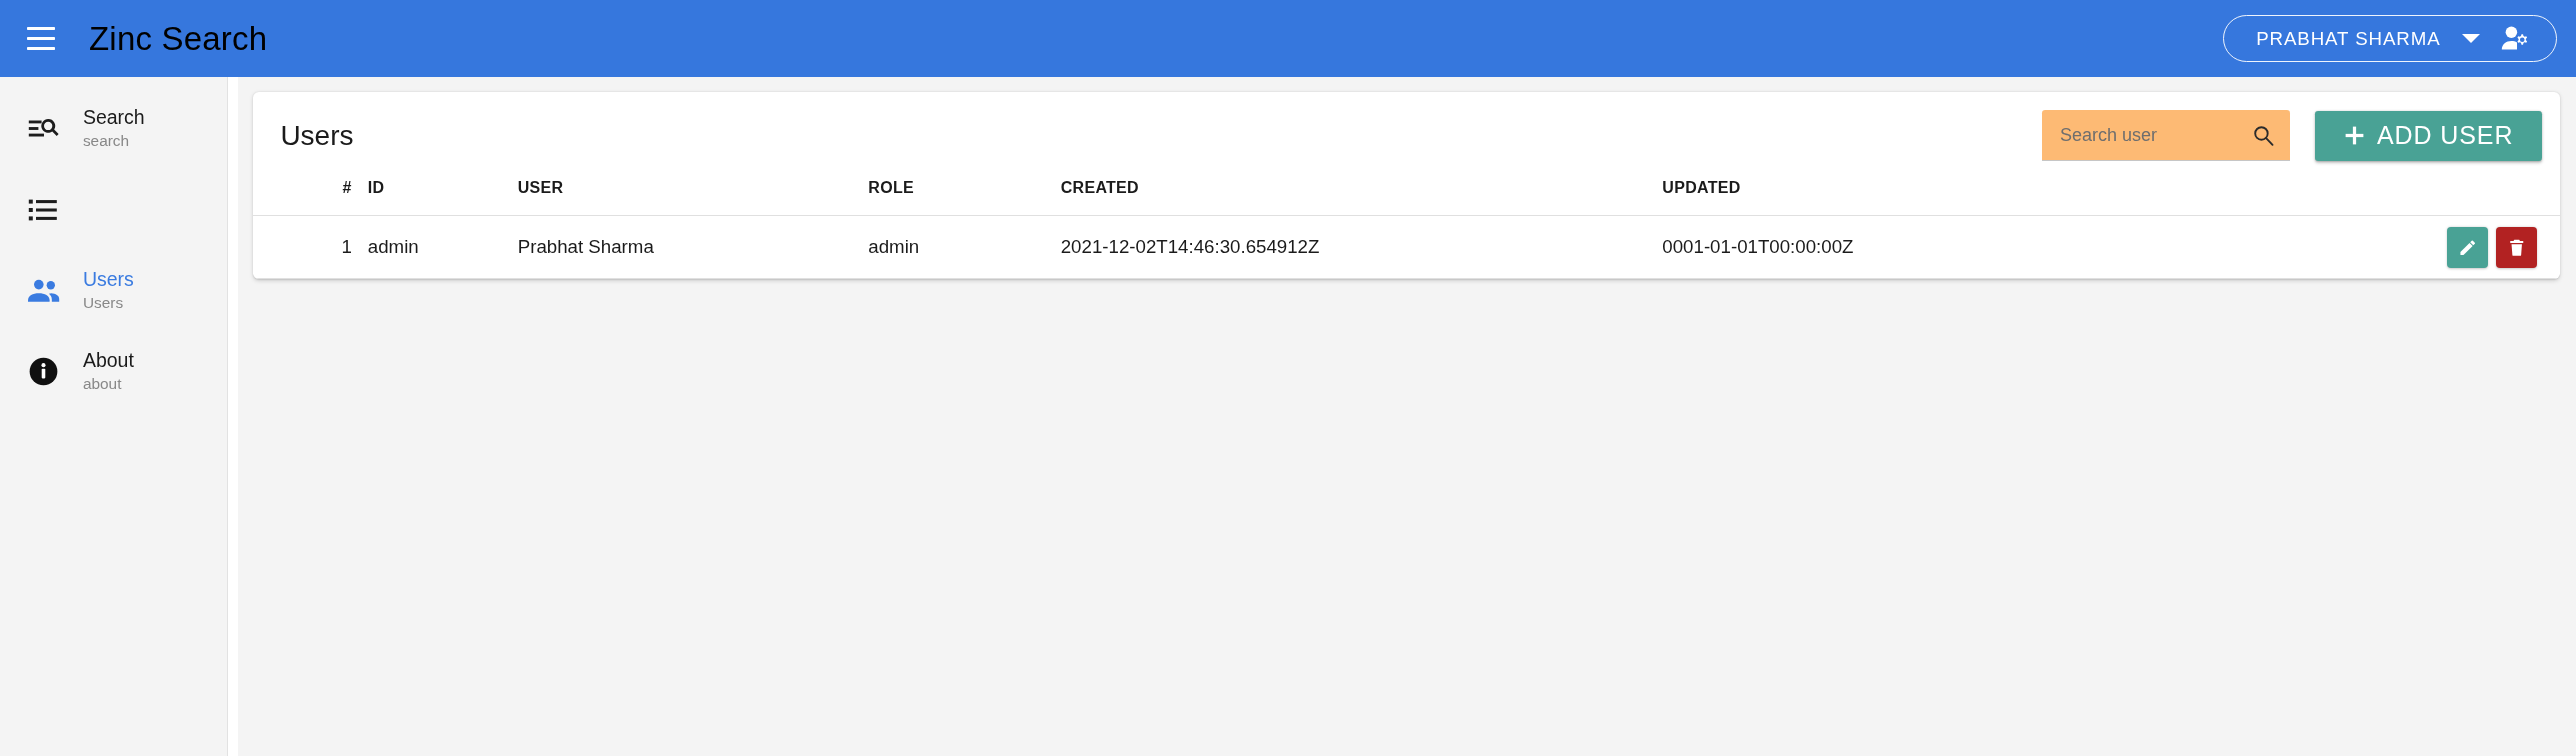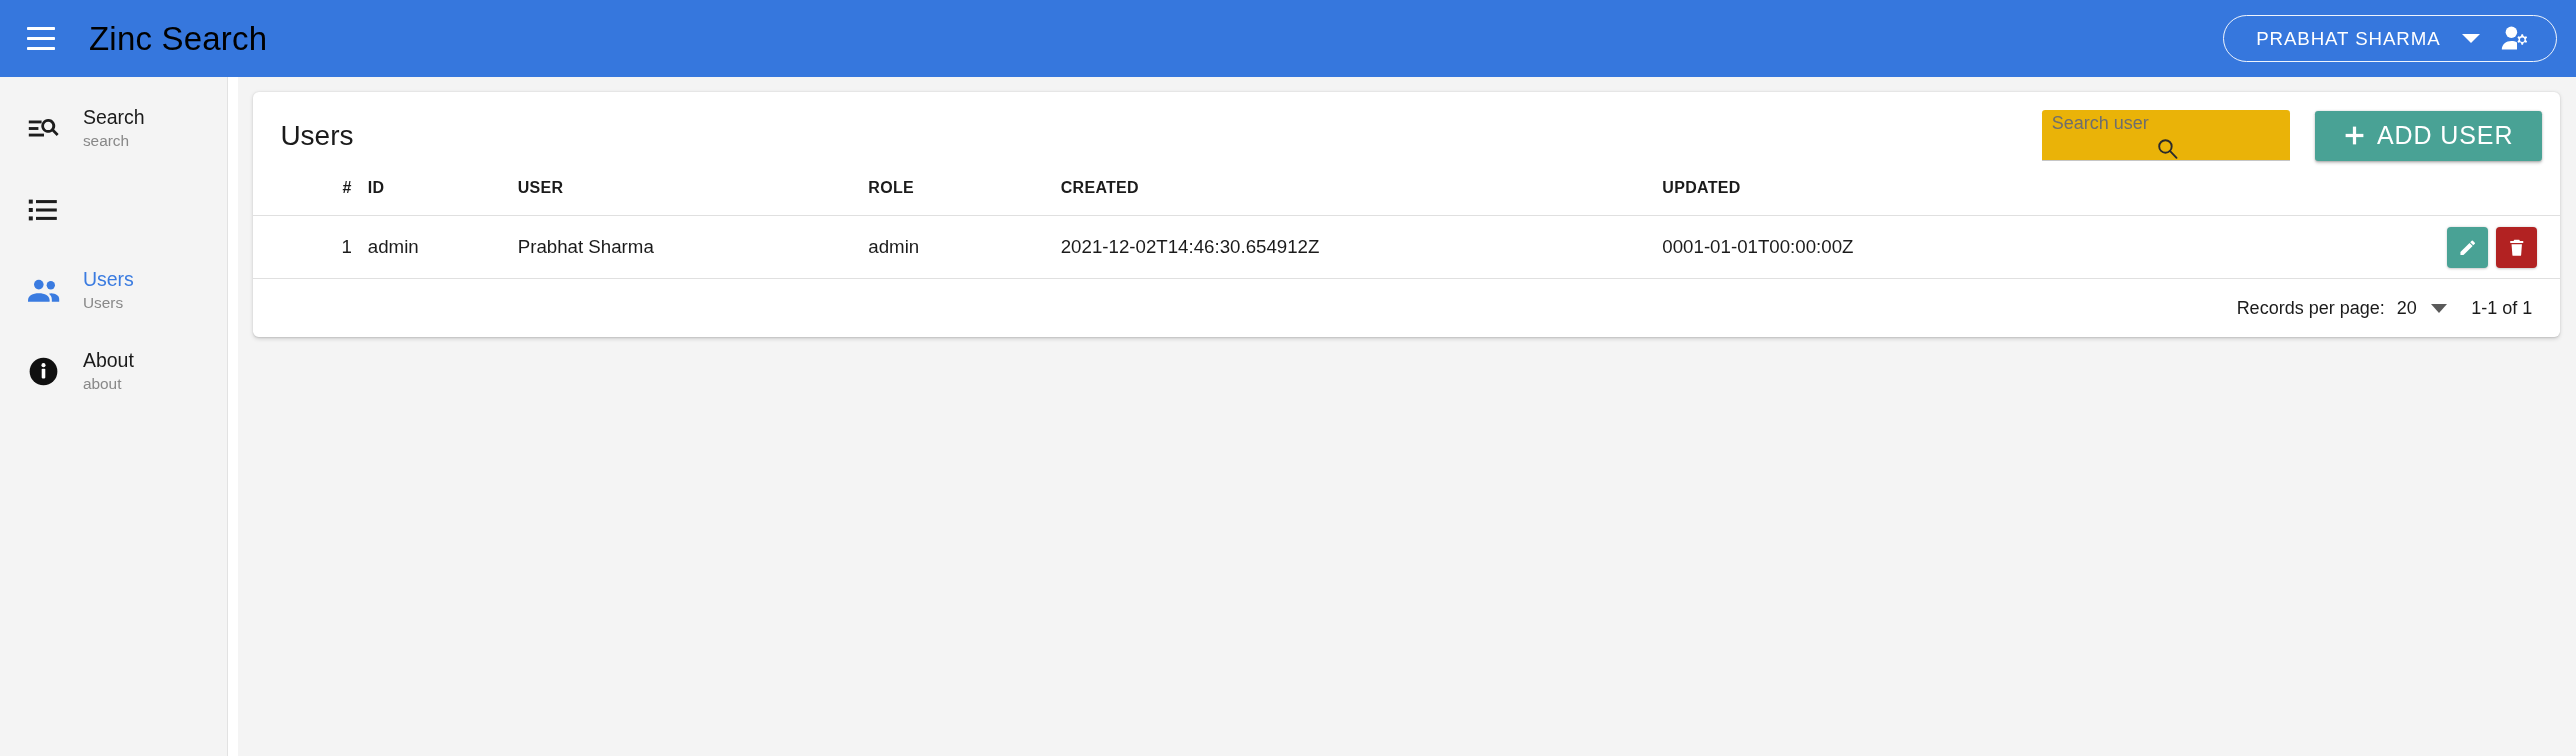--- a/index.html
+++ b/index.html
@@ -160,26 +160,25 @@
     color: #1b1b1b;
     font-weight: 400;
   }
   .head-spacer { flex: 1 1 auto; }
 
   .search-box {
     display: flex;
     align-items: center;
     width: 248px;
     height: 51px;
-    background: #eab308;
+    background: #fdba74;
     border-radius: 3.2px 3.2px 0 0;
     border-bottom: 0.8px solid #C6C6C6;
     padding: 0 14.6px 0 18px;
     margin-right: 25px;
-    flex-direction: column;
   }
   .search-input {
     flex: 1 1 auto;
     border: none;
     outline: none;
     background: transparent;
     font-family: "Liberation Sans", sans-serif;
     font-size: 18px;
     color: #262626;
     min-width: 0;
@@ -430,24 +429,18 @@
                       <path d="M5.6 7.6h12.8l-1 13.2a1.2 1.2 0 0 1-1.2 1.1H7.8a1.2 1.2 0 0 1-1.2-1.1L5.6 7.6z"></path>
                     </svg>
                   </span>
                 </button>
               </span>
             </td>
           </tr>
         </tbody>
       </table>
 
-      <div class="card-foot">
-        <span class="rpp-label">Records per page:</span>
-        <span class="rpp-value">20</span>
-        <span class="rpp-caret"></span>
-        <span class="range-label">1-1 of 1</span>
-      </div>
 
     </section>
   </main>
 
 </div>
 
 
 </body></html>

